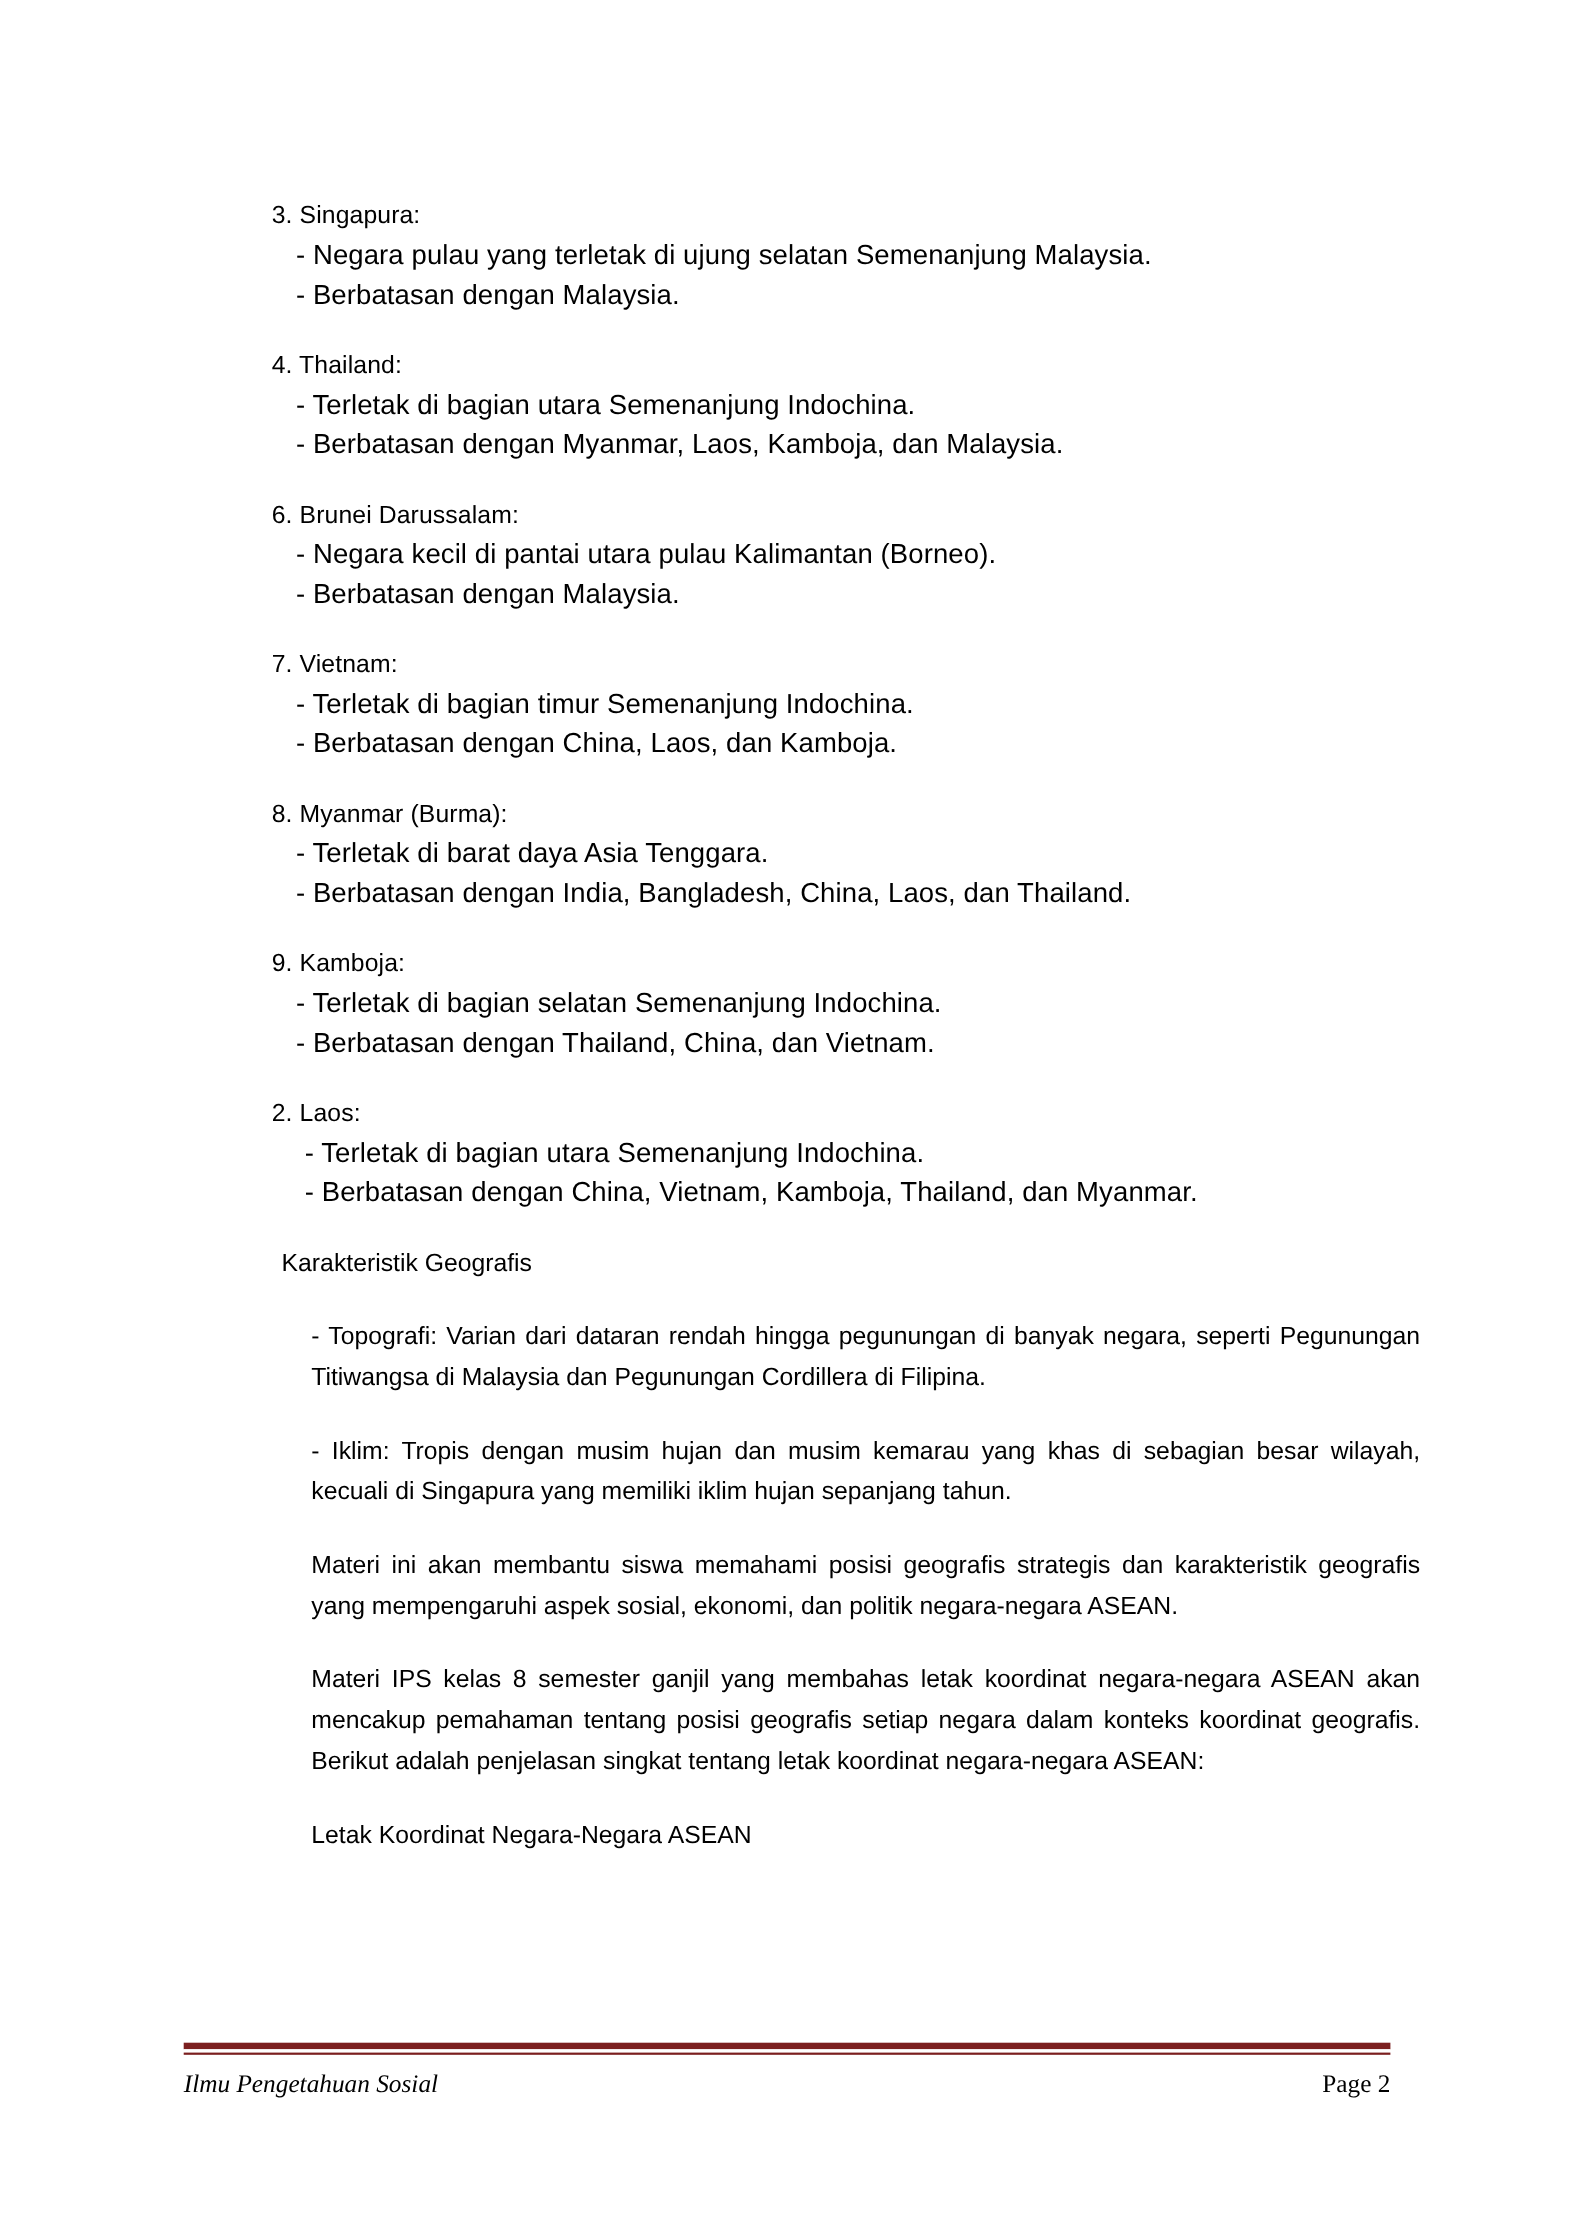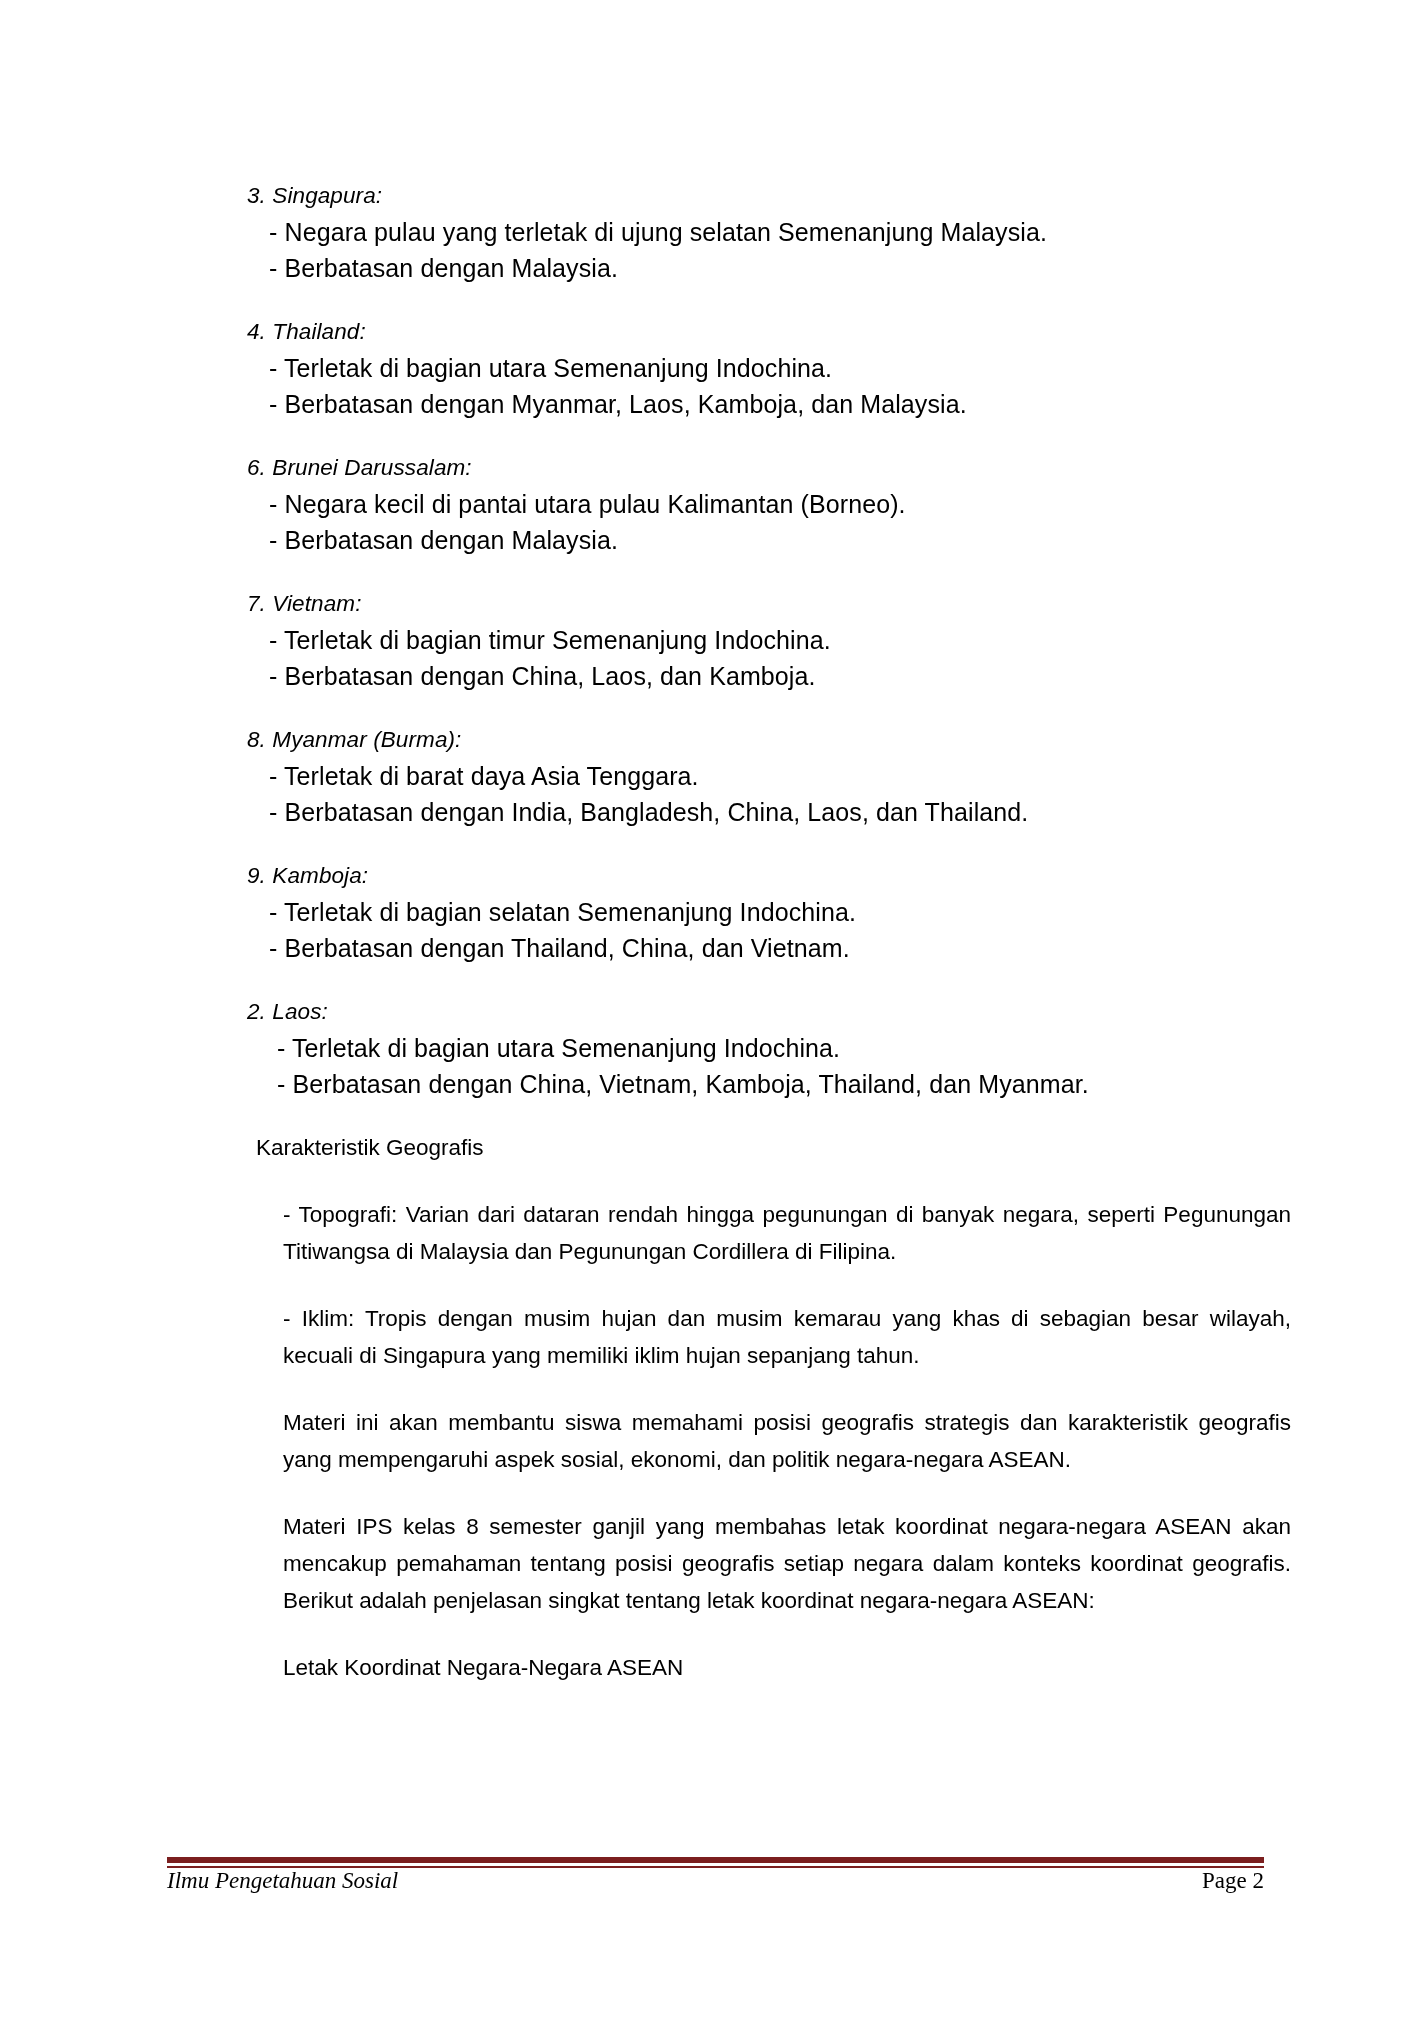--- a/index.html
+++ b/index.html
@@ -31,21 +31,20 @@
   }
   
   .list-block {
     margin-bottom: 28px;
   }
   .list-title {
     font-size: 22.5px;
     line-height: 36px;
     letter-spacing: 0.1px;
     white-space: pre;
-    font-style: italic;
   }
   .list-sub {
     font-size: 25px;
     line-height: 36px;
     letter-spacing: 0.1px;
     padding-left: 22px;
     white-space: pre;
   }
   .list-block.ten .list-sub {
     padding-left: 30px;
@@ -92,20 +91,21 @@
   }
   .footer-rule-thin {
     height: 2px;
     background: #7B1F1F;
     width: 100%;
   }
   .footer-row {
     display: flex;
     justify-content: space-between;
     align-items: baseline;
+    margin-top: 14px;
     font-family: "Liberation Serif", serif;
     font-size: 23px;
   }
   .footer-left {
     font-style: italic;
   }
   .footer-right {
     font-style: normal;
   }
 </style>

